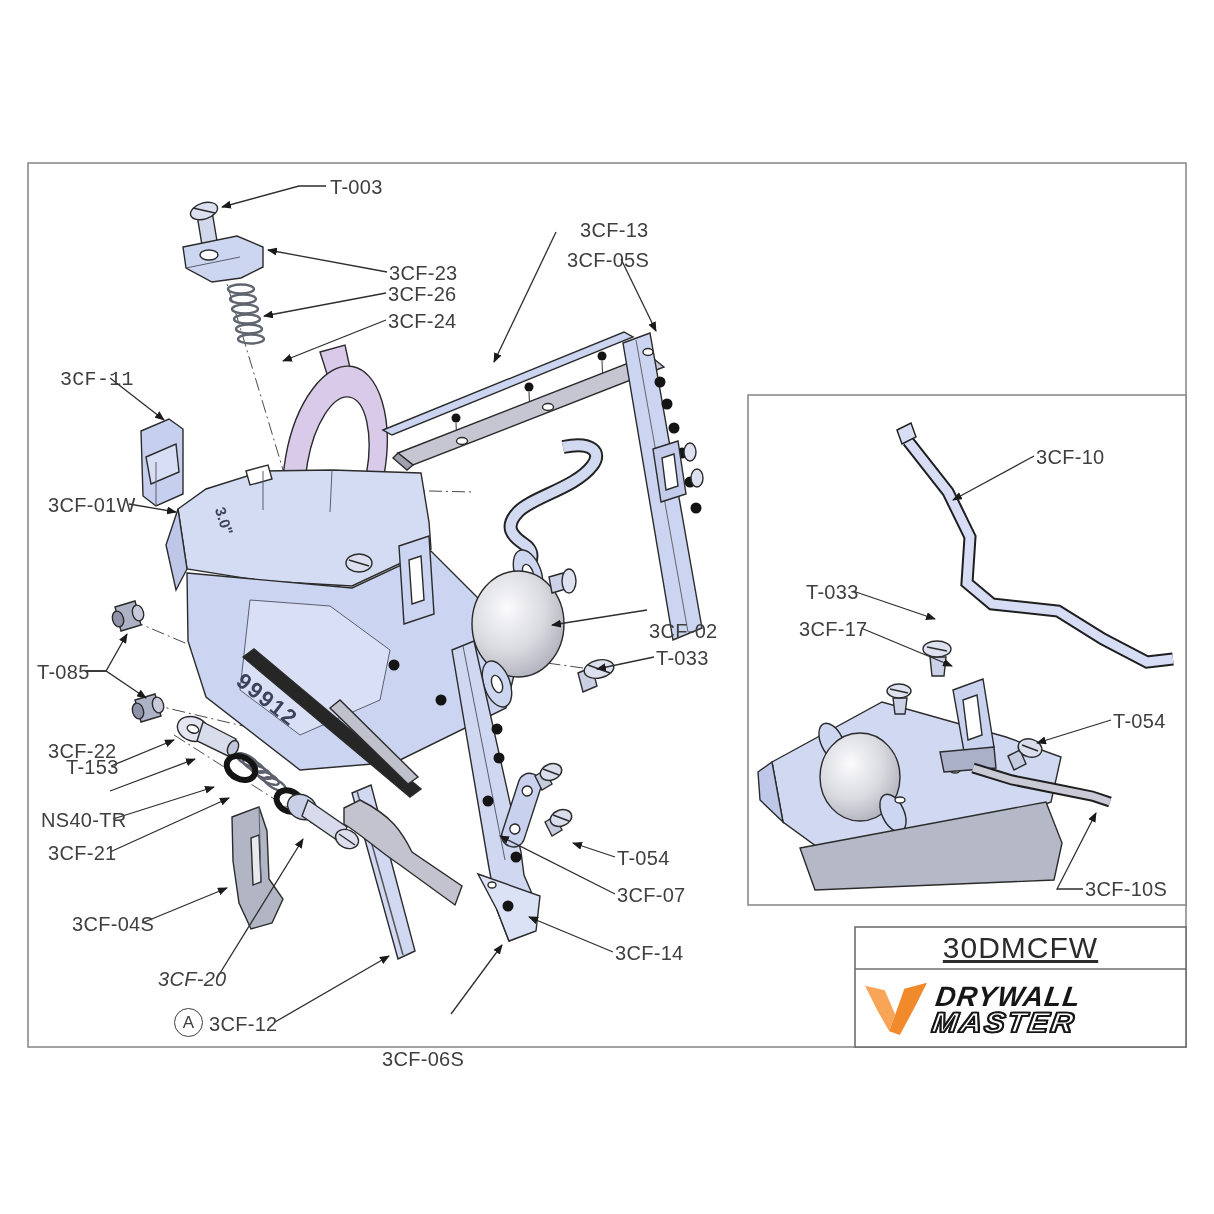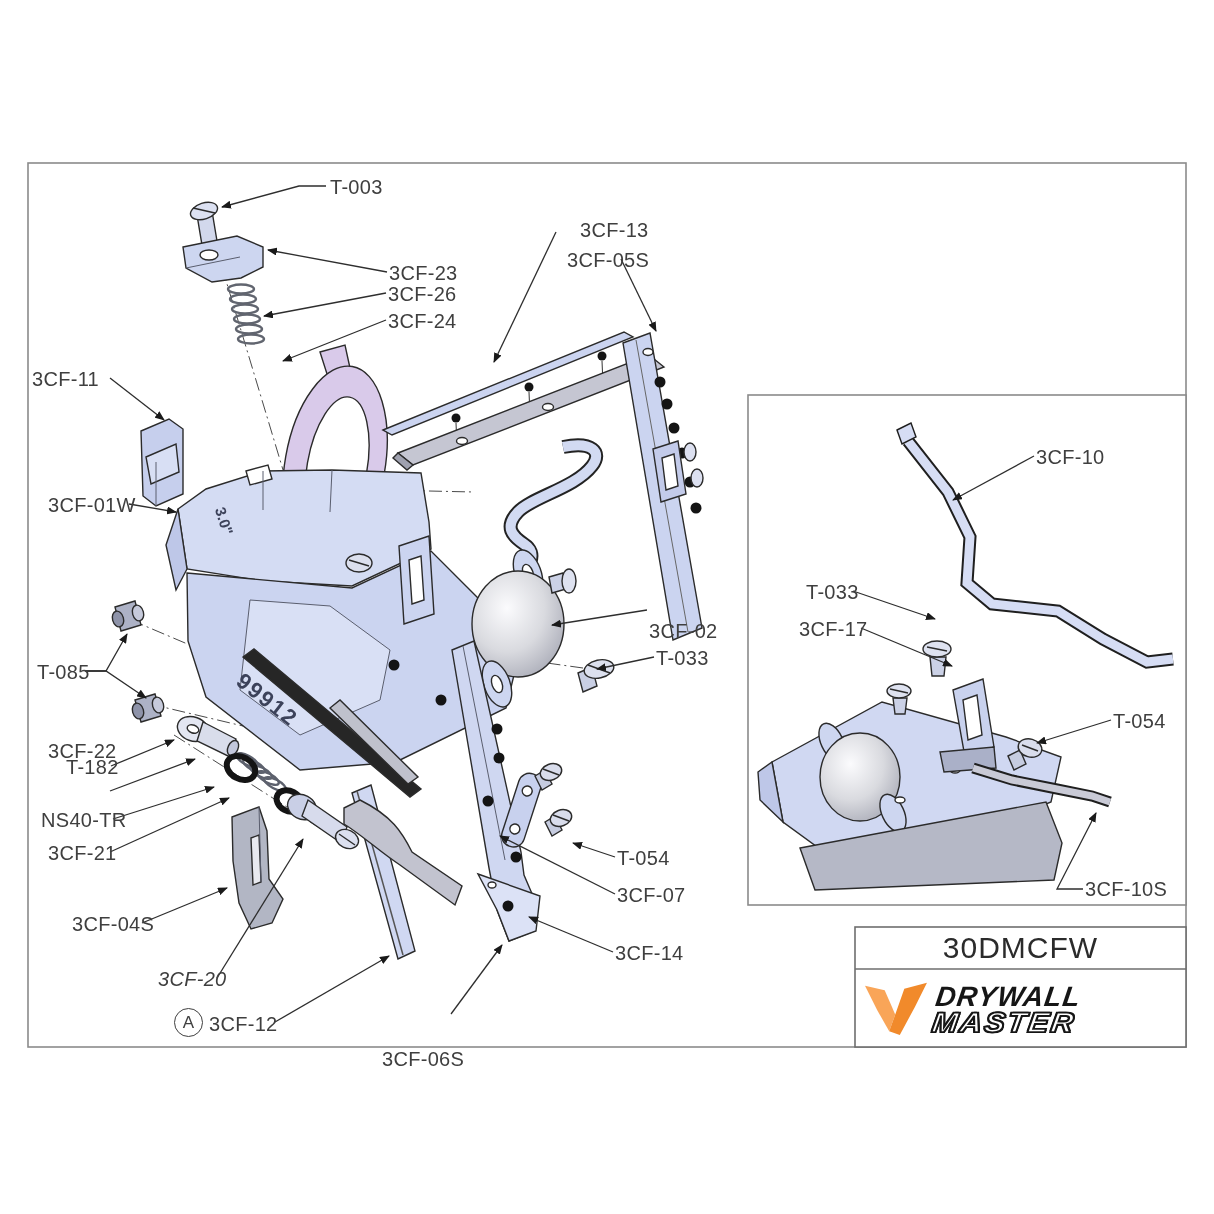--- a/index.html
+++ b/index.html
@@ -9,21 +9,21 @@
   #labels{position:absolute;left:0;top:0;width:1214px;height:1214px;pointer-events:none;}
   .lbl{position:absolute;font-size:20px;color:#3f3f3f;letter-spacing:.3px;white-space:nowrap;}
   .marker-a{position:absolute;width:27px;height:27px;border:1.6px solid #3f3f3f;border-radius:50%;
             font-size:17px;color:#3f3f3f;display:flex;align-items:center;justify-content:center;}
   .note{position:absolute;left:756px;top:180px;width:420px;text-align:right;
         font-size:17.5px;color:#3f3f3f;letter-spacing:.2px;}
   .stamp{position:absolute;color:#3c425a;transform-origin:left top;}
   #stamp-size{left:228px;top:505px;font-size:15px;transform:rotate(72deg);font-weight:bold;}
   #stamp-serial{left:247px;top:668px;font-size:22px;transform:rotate(38deg);letter-spacing:2px;font-weight:bold;}
   .tb-model{position:absolute;left:855px;top:927px;width:331px;height:42px;line-height:42px;
-            text-align:center;font-size:30px;color:#2b2b2b;letter-spacing:1px;}
+            text-align:center;font-size:30px;color:#2b2b2b;letter-spacing:1px;text-decoration:underline;}
   .tb-logo{position:absolute;left:862px;top:974px;width:324px;height:72px;display:flex;align-items:center;}
   .logo-text{display:flex;flex-direction:column;margin-left:4px;transform:skewX(-8deg);}
   .logo-top{font-size:28px;font-weight:800;font-style:italic;color:#161616;letter-spacing:1px;line-height:1;}
   .logo-bottom{font-size:28px;font-weight:800;font-style:italic;color:#fff;line-height:1;margin-top:-2px;
                letter-spacing:2px;transform:scaleX(1.1);transform-origin:left;
                -webkit-text-stroke:1.7px #161616;
                text-shadow:-1px -1px 0 #161616,1px -1px 0 #161616,-1px 1px 0 #161616,1px 1px 0 #161616;}
 </style>
 </head>
 <body>
@@ -334,26 +334,26 @@
         <span class="logo-top">DRYWALL</span>
         <span class="logo-bottom">MASTER</span>
       </div>
     </div>
   <div class="lbl" style="left: 330px; top: 176px;">T-003</div>
       <div class="lbl" style="left: 389px; top: 262px;">3CF-23</div>
       <div class="lbl" style="left: 388px; top: 283px;">3CF-26</div>
       <div class="lbl" style="left: 388px; top: 310px;">3CF-24</div>
       <div class="lbl" style="left: 556px; top: 219px; margin-left: 24px;">3CF-13</div>
       <div class="lbl" style="left: 567px; top: 249px;">3CF-05S</div>
-      <div class="lbl" style="left: 32px; top: 368px;">3CF-11</div>
+      <div class="lbl" style="left: 60px; top: 368px; font-family: Liberation Mono, monospace;">3CF-11</div>
       <div class="lbl" style="left: 48px; top: 494px;">3CF-01W</div>
       <div class="lbl" style="left: 37px; top: 661px;">T-085</div>
       <div class="lbl" style="left: 649px; top: 620px;">3CF-02</div>
       <div class="lbl" style="left: 656px; top: 647px;">T-033</div>
-      <div class="lbl" style="left: 66px; top: 756px;">T-182</div>
+      <div class="lbl" style="left: 66px; top: 756px;">T-153</div>
       <div class="lbl" style="left: 48px; top: 740px;">3CF-22</div>
       <div class="lbl" style="left: 41px; top: 809px;">NS40-TR</div>
       <div class="lbl" style="left: 48px; top: 842px;">3CF-21</div>
       <div class="lbl" style="left: 72px; top: 913px;">3CF-04S</div>
       <div class="lbl" style="left: 158px; top: 968px; font-style: italic;">3CF-20</div>
       <div class="lbl" style="left: 209px; top: 1013px;">3CF-12</div>
       <div class="lbl" style="left: 382px; top: 1004px; margin-top: 44px;">3CF-06S</div>
       <div class="lbl" style="left: 615px; top: 942px;">3CF-14</div>
       <div class="lbl" style="left: 617px; top: 884px;">3CF-07</div>
       <div class="lbl" style="left: 617px; top: 847px;">T-054</div>

